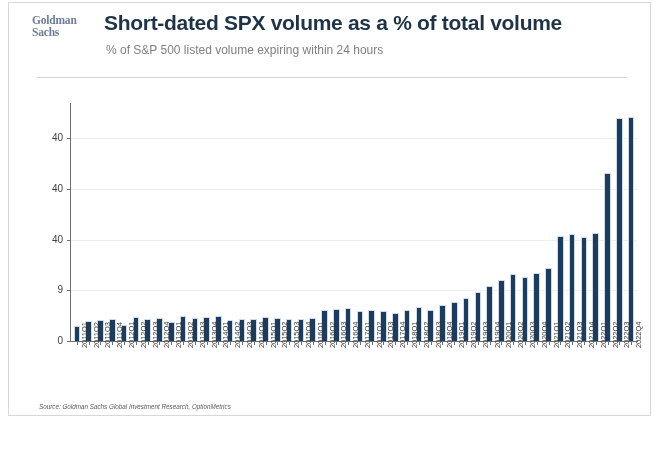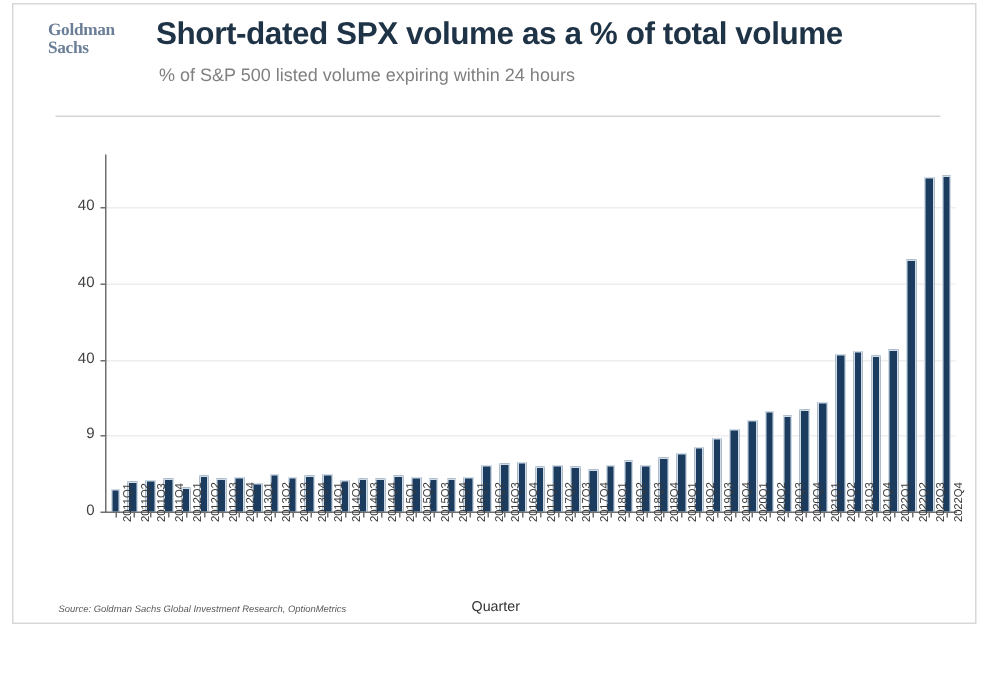--- a/index.html
+++ b/index.html
@@ -268,21 +268,20 @@
           <div class="bar" title="2020Q4: 13.5%" style="left: 462.471px; width: 6.6px; height: 68.3804px; background: rgb(27, 60, 94);"></div>
           <div class="bar" title="2021Q1: 14.5%" style="left: 474.262px; width: 6.6px; height: 73.4457px; background: rgb(27, 60, 94);"></div>
           <div class="bar" title="2021Q2: 20.8%" style="left: 486.054px; width: 6.6px; height: 105.357px; background: rgb(27, 60, 94);"></div>
           <div class="bar" title="2021Q3: 21.1%" style="left: 497.846px; width: 6.6px; height: 106.876px; background: rgb(27, 60, 94);"></div>
           <div class="bar" title="2021Q4: 20.5%" style="left: 509.637px; width: 6.6px; height: 103.837px; background: rgb(27, 60, 94);"></div>
           <div class="bar" title="2022Q1: 21.3%" style="left: 521.429px; width: 6.6px; height: 107.889px; background: rgb(27, 60, 94);"></div>
           <div class="bar" title="2022Q2: 33.1%" style="left: 533.221px; width: 6.6px; height: 167.659px; background: rgb(27, 60, 94);"></div>
           <div class="bar" title="2022Q3: 44%" style="left: 545.013px; width: 6.6px; height: 222.87px; background: rgb(27, 60, 94);"></div>
           <div class="bar" title="2022Q4: 44.2%" style="left: 556.804px; width: 6.6px; height: 223.883px; background: rgb(27, 60, 94);"></div>
         </div>
-      <div id="xlabel">Quarter</div>
     <div class="ytick-mark" style="top: 338px; left: 58px;"></div>
         <div class="ytick-label" style="top: 333px; left: 28px; right: auto;">0</div>
         <div class="ytick-mark" style="top: 287.348px; left: 58px;"></div>
         <div class="ytick-label" style="top: 282.348px; left: 28px; right: auto;">9</div>
         <div class="ytick-mark" style="top: 236.696px; left: 58px;"></div>
         <div class="ytick-label" style="top: 231.696px; left: 28px; right: auto;">40</div>
         <div class="ytick-mark" style="top: 186.043px; left: 58px;"></div>
         <div class="ytick-label" style="top: 181.043px; left: 28px; right: auto;">40</div>
         <div class="ytick-mark" style="top: 135.391px; left: 58px;"></div>
         <div class="ytick-label" style="top: 130.391px; left: 28px; right: auto;">40</div>

